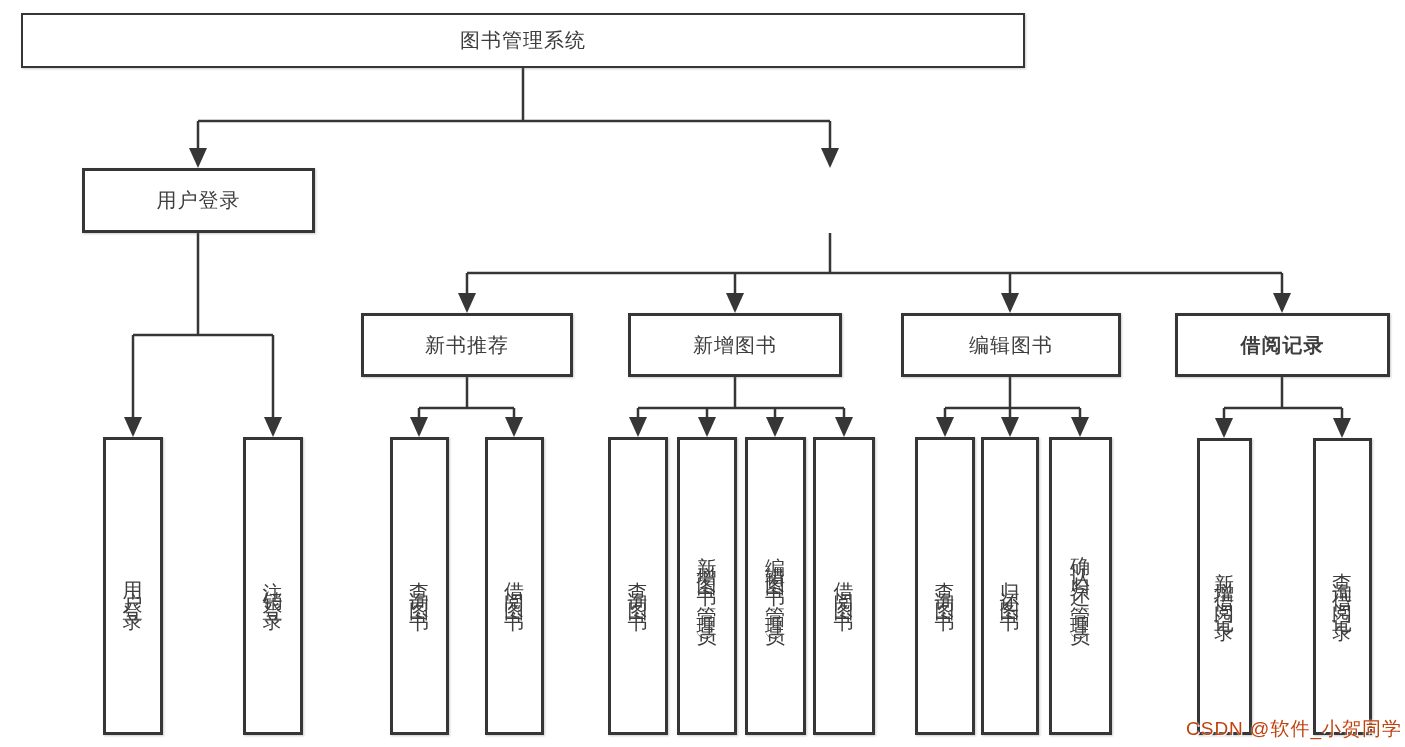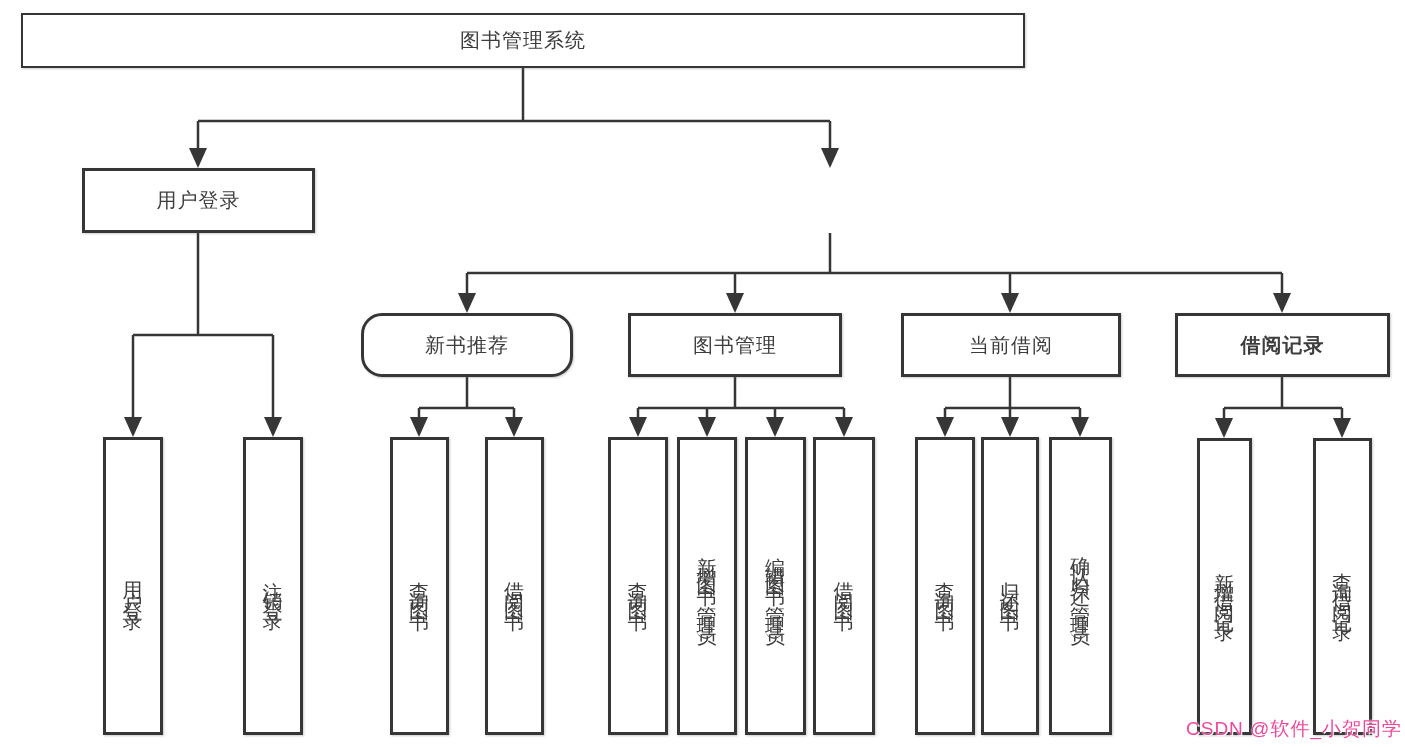--- a/index.html
+++ b/index.html
@@ -48,21 +48,21 @@
     font-size: 20px;
     letter-spacing: 10px;
     line-height: 1;
   }
   .watermark {
     position: absolute;
     left: 1186px;
     top: 716px;
     font-size: 19px;
     letter-spacing: 1px;
-    color: #ec4899;
+    color: #c2410c;
     white-space: nowrap;
     text-shadow: 0 0 2px #ffffff, 1px 1px 0 #ffffff;
     z-index: 10;
   }
 </style>
 </head>
 <body>
 
 <div class="diagram">
 
@@ -100,28 +100,28 @@
   </svg>
 
   <div class="node hbox root-box" style="left:21px; top:13px; width:1004px; height:55px;">
     <span>图书管理系统</span>
   </div>
 
   <div class="node hbox" style="left:82px; top:168px; width:233px; height:65px;">
     <span>用户登录</span>
   </div>
 
-  <div class="node hbox" style="left:361px; top:313px; width:212px; height:64px;border-radius:21px;">
+  <div class="node hbox" style="left:361px; top:313px; width:212px; height:64px;">
     <span>新书推荐</span>
   </div>
   <div class="node hbox" style="left:628px; top:313px; width:214px; height:64px;">
-    <span>图书管理</span>
+    <span>新增图书</span>
   </div>
   <div class="node hbox" style="left:901px; top:313px; width:220px; height:64px;">
-    <span>当前借阅</span>
+    <span>编辑图书</span>
   </div>
   <div class="node hbox" style="left:1175px; top:313px; width:215px; height:64px;font-weight:bold;">
     <span>借阅记录</span>
   </div>
 
   <div class="node vbox" style="left:103px; top:437px; width:60px; height:298px;">
     <span>用户登录</span>
   </div>
   <div class="node vbox" style="left:243px; top:437px; width:60px; height:298px;">
     <span>注销登录</span>

